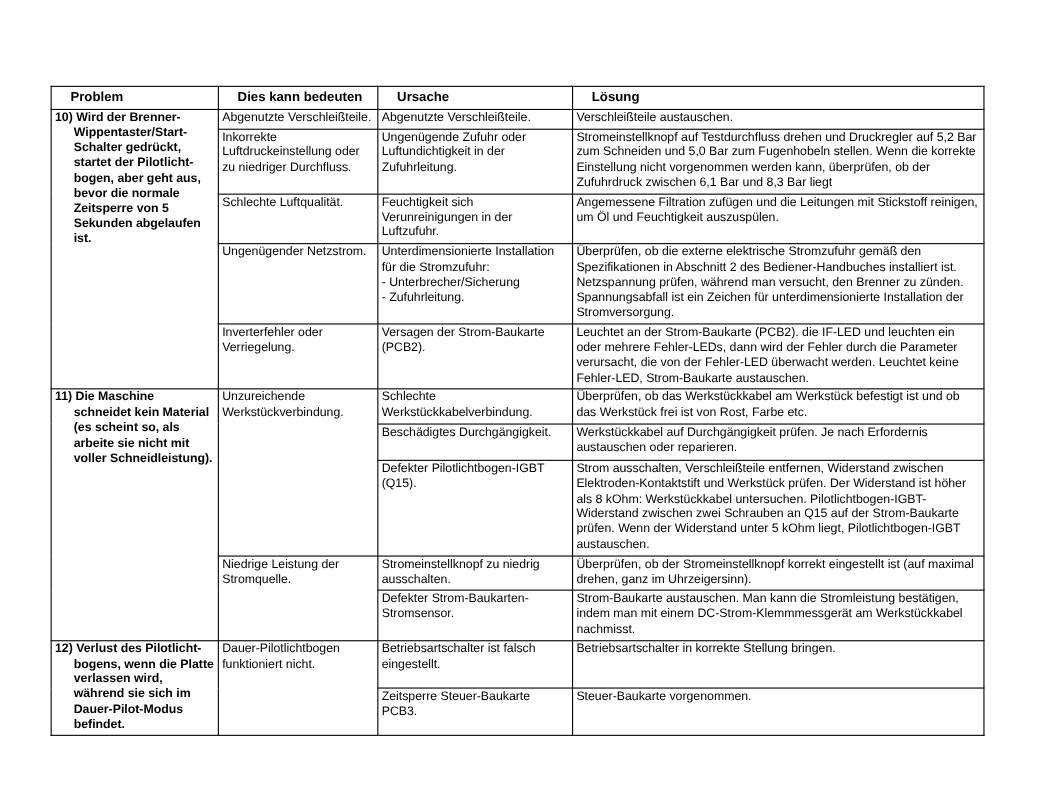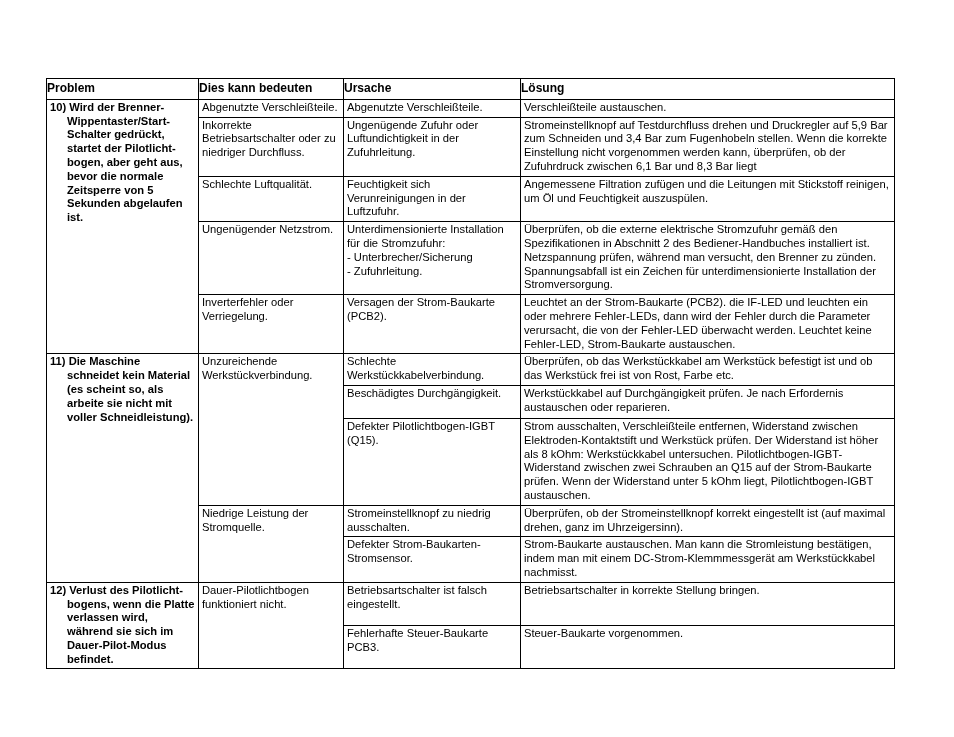--- a/index.html
+++ b/index.html
@@ -2,21 +2,21 @@
 <html><head>
   <meta charset="utf-8">
   <style>
     html, body { margin: 0; padding: 0; background: #ffffff; }
     body { width: 954px; height: 737px; position: relative; overflow: hidden;
            font-family: "Liberation Sans", sans-serif; color: #000; }
     table.ts { position: absolute; left: 46px; top: 78px; width: 848px;
                border-collapse: collapse; table-layout: fixed; font-size: 11.2px; line-height: 13.8px; }
     table.ts td, table.ts th { border: 1.3px solid #000; vertical-align: top; padding: 1px 3px 2px 3px;
                text-align: left; }
-    table.ts th { font-weight: bold; font-size: 12px; padding: 3px 3px 3px 0; height: 13px; }
+    table.ts th { font-weight: bold; font-size: 12px; padding: 3px 3px 3px 17px; height: 13px; }
     col.c1 { width: 152px; } col.c2 { width: 145px; } col.c3 { width: 177px; } col.c4 { width: 374px; }
     .prob { font-weight: bold; padding-left: 3px; }
     .hang { padding-left: 17px; text-indent: -17px; display: block; }
   </style>
 </head>
 <body>
 
 <table class="ts">
   <colgroup>
       <col class="c1">
@@ -36,23 +36,23 @@
 
     <tr style="height:17px">
       <td rowspan="5" class="prob">
         <span class="hang">10) Wird der Brenner-Wippentaster/Start-Schalter gedrückt, startet der Pilotlicht-bogen, aber geht aus, bevor die normale Zeitsperre von 5 Sekunden abgelaufen ist.</span>
       </td>
       <td>Abgenutzte Verschleißteile.</td>
       <td>Abgenutzte Verschleißteile.</td>
       <td>Verschleißteile austauschen.</td>
     </tr>
     <tr style="height:56px">
-      <td>Inkorrekte Betriebsartschalter oder zu niedriger Durchfluss.</td>
+      <td>Inkorrekte Luftdruckeinstellung oder zu niedriger Durchfluss.</td>
       <td>Ungenügende Zufuhr oder Luftundichtigkeit in der Zufuhrleitung.</td>
-      <td>Stromeinstellknopf auf Testdurchfluss drehen und Druckregler auf 5,9 Bar zum Schneiden und 3,4 Bar zum Fugenhobeln stellen. Wenn die korrekte Einstellung nicht vorgenommen werden kann, überprüfen, ob der Zufuhrdruck zwischen 6,1 Bar und 8,3 Bar liegt</td>
+      <td>Stromeinstellknopf auf Testdurchfluss drehen und Druckregler auf 5,2 Bar zum Schneiden und 5,0 Bar zum Fugenhobeln stellen. Wenn die korrekte Einstellung nicht vorgenommen werden kann, überprüfen, ob der Zufuhrdruck zwischen 6,1 Bar und 8,3 Bar liegt</td>
     </tr>
     <tr style="height:45px">
       <td>Schlechte Luftqualität.</td>
       <td>Feuchtigkeit sich Verunreinigungen in der Luftzufuhr.</td>
       <td>Angemessene Filtration zufügen und die Leitungen mit Stickstoff reinigen, um Öl und Feuchtigkeit auszuspülen.</td>
     </tr>
     <tr style="height:72px">
       <td>Ungenügender Netzstrom.</td>
       <td style="white-space:pre-line">Unterdimensionierte Installation für die Stromzufuhr:
 - Unterbrecher/Sicherung
@@ -93,17 +93,17 @@
 
     <tr style="height:32px">
       <td rowspan="2" class="prob">
         <span class="hang">12) Verlust des Pilotlicht-bogens, wenn die Platte verlassen wird, während sie sich im Dauer-Pilot-Modus befindet.</span>
       </td>
       <td rowspan="2">Dauer-Pilotlichtbogen funktioniert nicht.</td>
       <td>Betriebsartschalter ist falsch eingestellt.</td>
       <td>Betriebsartschalter in korrekte Stellung bringen.</td>
     </tr>
     <tr style="height:32px">
-      <td>Fehlerhafte Steuer-Baukarte PCB3.</td>
+      <td>Zeitsperre Steuer-Baukarte PCB3.</td>
       <td>Steuer-Baukarte vorgenommen.</td>
     </tr>
   </tbody>
 </table>
 
 </body></html>

